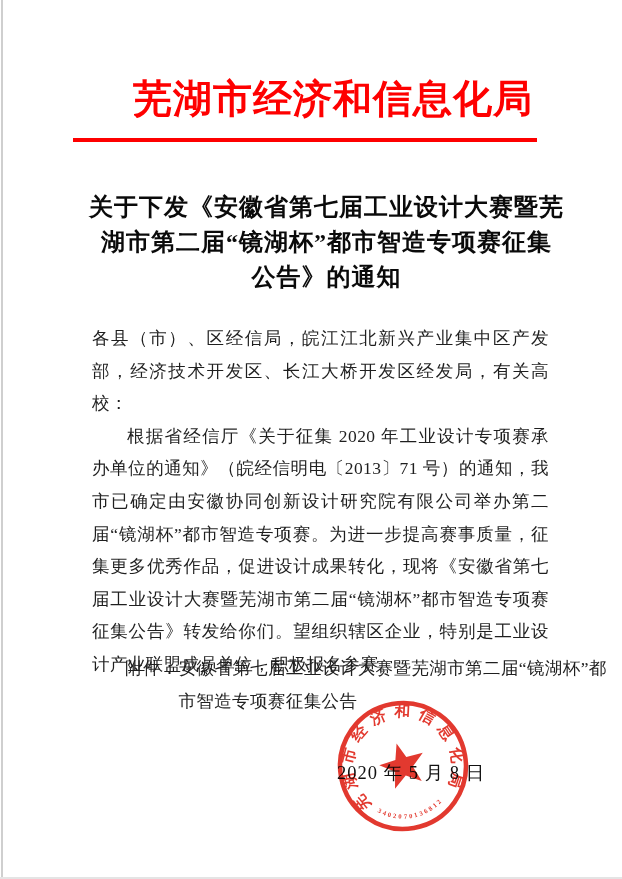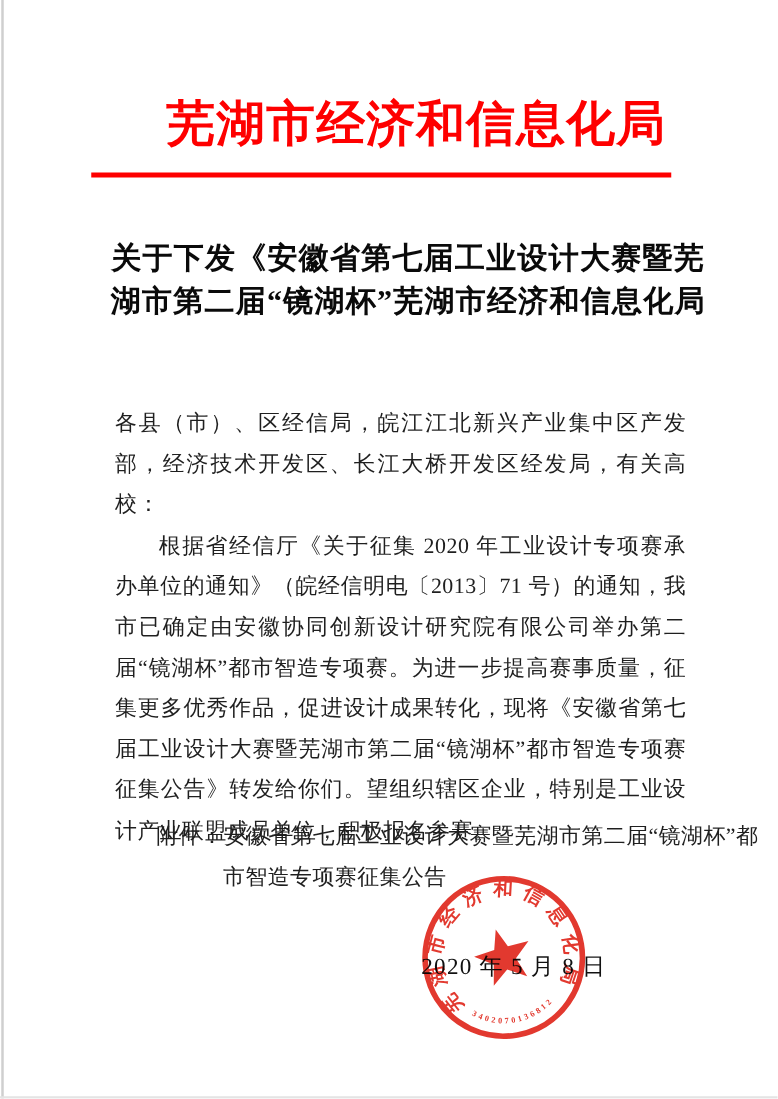--- a/index.html
+++ b/index.html
@@ -113,21 +113,22 @@
 
   <div class="edge-left"></div>
   <div class="edge-bottom"></div>
 
   <div class="org-name">芜湖市经济和信息化局</div>
 
   <div class="red-rule"></div>
 
   <div class="doc-title">
     <div>关于下发《安徽省第七届工业设计大赛暨芜</div>
-    <div>湖市第二届“镜湖杯”芜湖市经济和信息化局</div>
+    <div>湖市第二届“镜湖杯”都市智造专项赛征集</div>
+    <div>公告》的通知</div>
   </div>
 
   <div class="body-block">
     <p>各县（市）、区经信局，皖江江北新兴产业集中区产发部，经济技术开发区、长江大桥开发区经发局，有关高校：</p>
     <p class="indented">根据省经信厅《关于征集 2020 年工业设计专项赛承办单位的通知》（皖经信明电〔2013〕71 号）的通知，我市已确定由安徽协同创新设计研究院有限公司举办第二届“镜湖杯”都市智造专项赛。为进一步提高赛事质量，征集更多优秀作品，促进设计成果转化，现将《安徽省第七届工业设计大赛暨芜湖市第二届“镜湖杯”都市智造专项赛征集公告》转发给你们。望组织辖区企业，特别是工业设计产业联盟成员单位，积极报名参赛。</p>
   </div>
 
   <div class="attachment"><span>附件：</span><span>安徽省第七届工业设计大赛暨芜湖市第二届“镜湖杯”都市智造专项赛征集公告</span></div>
 
   <div class="date-line">2020 年 5 月 8 日</div>

